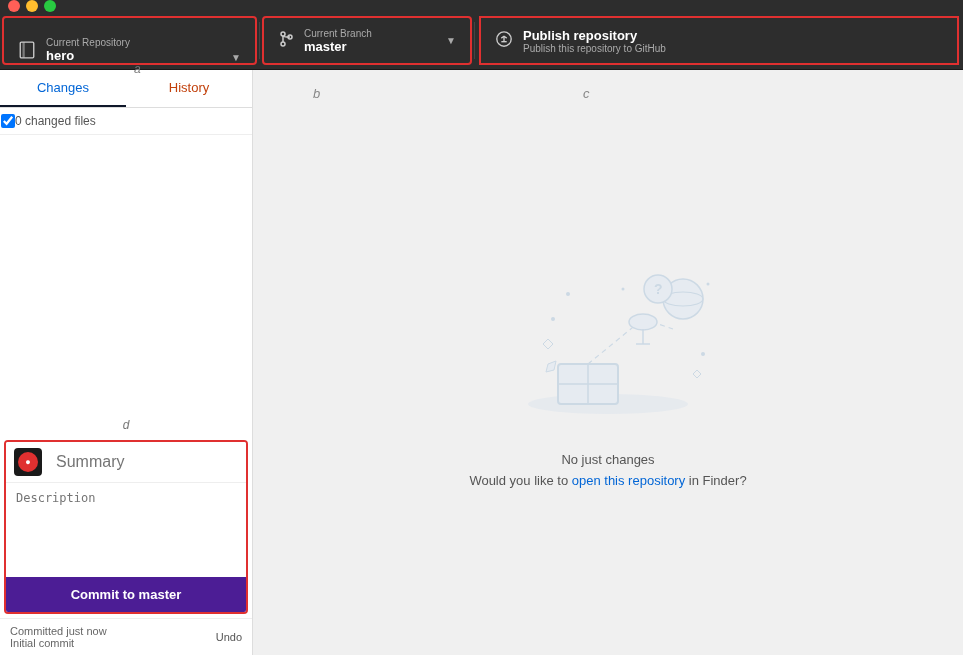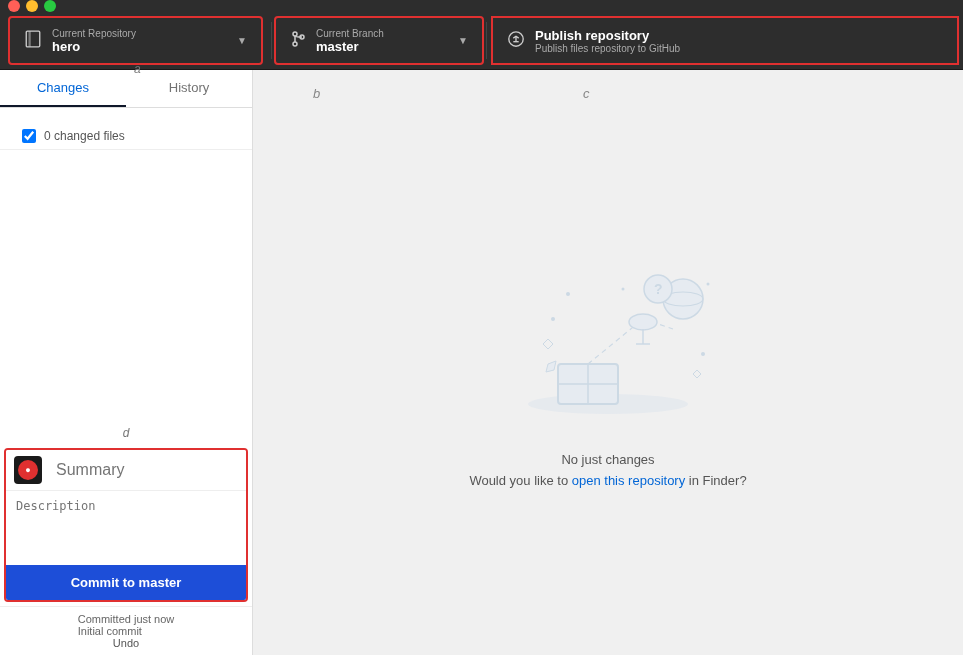--- a/index.html
+++ b/index.html
@@ -34,21 +34,22 @@
       padding: 0 14px;
       gap: 10px;
       cursor: pointer;
       position: relative;
       min-width: 0;
     }
     .toolbar-section.repo-section {
       width: 255px;
       border: 2px solid #e03030;
       border-radius: 4px;
-      margin: 4px 8px;
+      margin: 4px 2px;
+      align-items: flex-end;
     }
     .toolbar-section.branch-section {
       width: 210px;
       border: 2px solid #e03030;
       border-radius: 4px;
       margin: 4px 2px;
       align-items: center;
     }
     .toolbar-section.publish-section {
       flex: 1;
@@ -112,47 +113,46 @@
       display: flex;
       border-bottom: 1px solid #ddd;
       background: #fff;
       position: relative;
     }
     .tab {
       flex: 1;
       padding: 10px 0;
       text-align: center;
       font-size: 13px;
-      color: #737373;
+      color: #c2410c;
       cursor: pointer;
       border-bottom: 2px solid transparent;
     }
     .tab.active {
       color: #0366d6;
       border-bottom: 2px solid #0f172a;
     }
     .tab-label-a {
       position: absolute;
       top: -8px;
       left: 134px;
       font-size: 11px;
       color: #888;
       font-style: italic;
     }
 
     
     .changed-files {
       display: flex;
       align-items: center;
-      padding: 6px 22px;
+      padding: 6px 1px;
       border-bottom: 1px solid #eee;
       font-size: 12px;
       color: #555;
-      gap: 8px;
-      margin-top: 15px;
+      gap: 0;
     }
     .changed-files input[type=checkbox] { width: 14px; height: 14px; }
 
     
     .file-list {
       flex: 1;
       overflow-y: auto;
       background: #fff;
       position: relative;
     }
@@ -225,39 +225,39 @@
       outline: none;
       font-size: 12px;
       color: #8b5cf6;
       padding: 8px 10px;
       resize: none;
       background: #fff;
     }
     .commit-button {
       width: 100%;
       padding: 10px;
-      background: #1d4ed8;
+      background: #4c1d95;
       color: #fff;
       border: none;
       font-size: 13px;
       font-weight: 600;
       cursor: pointer;
       text-align: center;
+      margin-top: 20px;
     }
 
     
     .sidebar-footer {
       padding: 6px 10px;
       display: flex;
       justify-content: space-between;
       align-items: center;
       border-top: 1px solid #eee;
       font-size: 11px;
       color: #666;
-      flex-direction: column;
     }
     .undo-btn {
       font-size: 11px;
       color: #555;
       background: none;
       border: none;
       cursor: pointer;
     }
 
     
@@ -368,21 +368,21 @@
     <span class="section-icon">
       <svg class="publish-icon-svg" viewBox="0 0 20 20" fill="none" stroke="#ccc" stroke-width="1.5">
         <circle cx="10" cy="10" r="8"></circle>
         <line x1="10" y1="13" x2="10" y2="7"></line>
         <polyline points="7,9 10,7 13,9"></polyline>
         <line x1="7" y1="13" x2="13" y2="13"></line>
       </svg>
     </span>
     <div class="section-text">
       <span class="section-value">Publish repository</span>
-      <span class="section-label">Publish files repository to GitHub</span>
+      <span class="section-label">Publish this repository to GitHub</span>
     </div>
   </div>
 </div>
 
 <div class="main-layout">
 
   <div class="sidebar">
 
     <div class="tabs">
       <div class="tab active">

